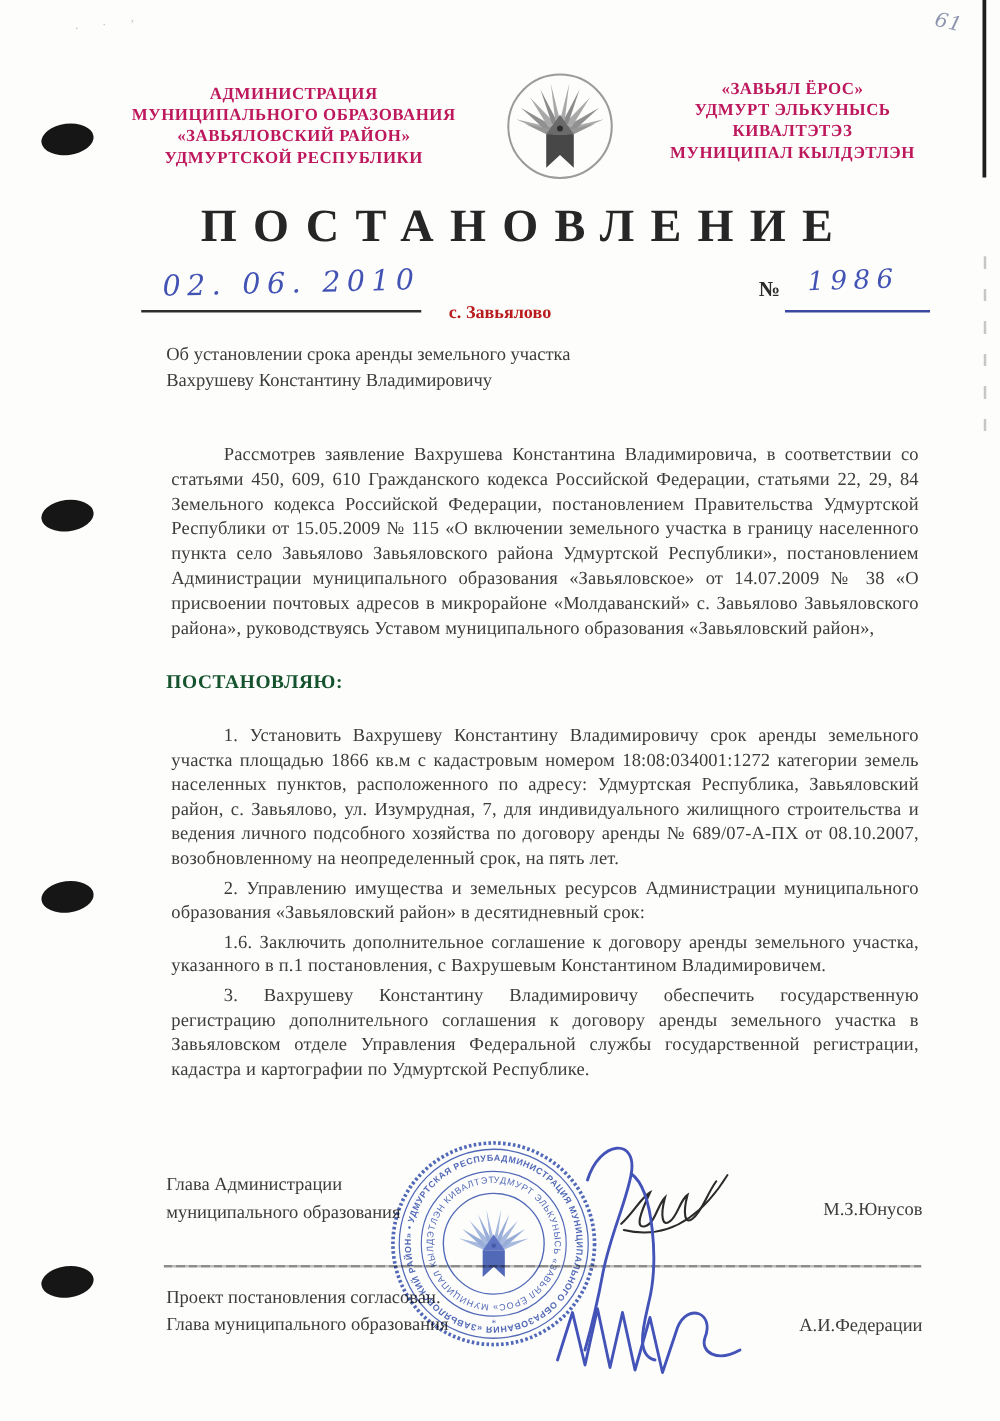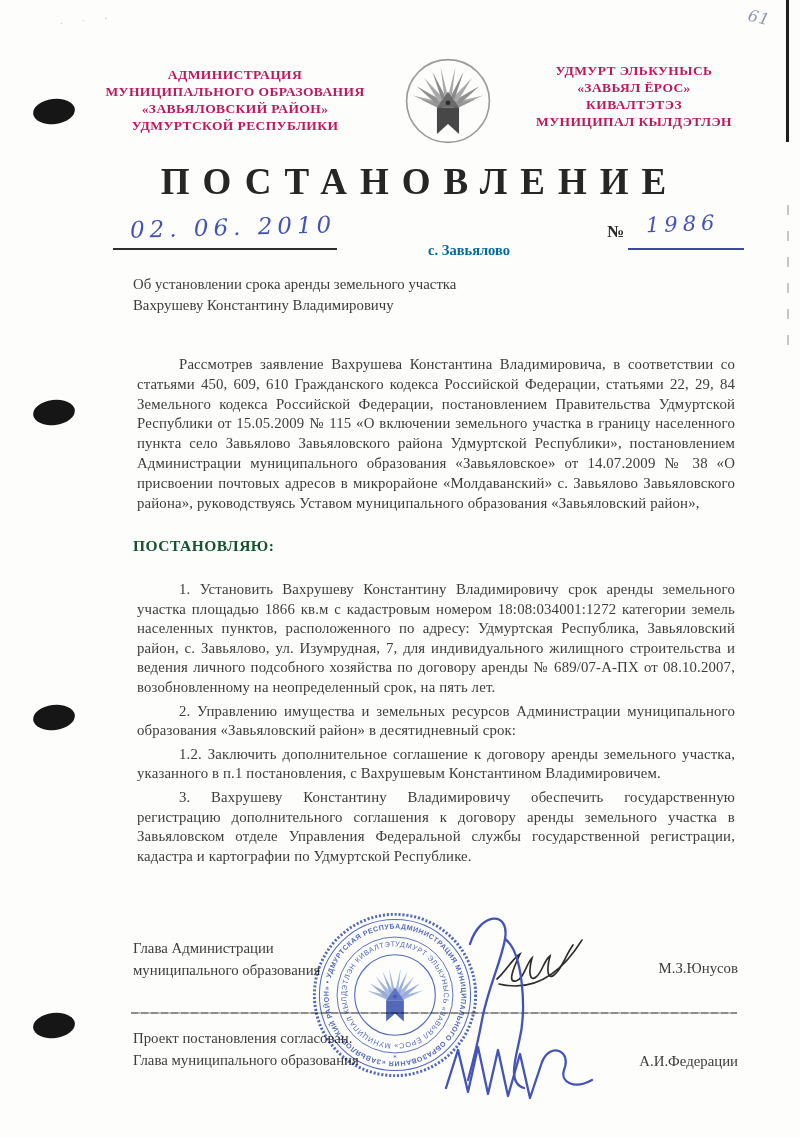--- a/index.html
+++ b/index.html
@@ -30,22 +30,22 @@
   
   .hdr{position:absolute; top:66px; font-weight:bold; font-size:13.5px; line-height:17px;
        text-align:center; letter-spacing:.4px; color:#be185d;}
   .hdr.left{left:70px; width:330px;}
   .hdr.right{left:500px; width:268px; top:62px;}
   .emblem{position:absolute; left:402px; top:55px; width:92px; height:92px;}
   
   .title{position:absolute; left:100px; top:160px; width:640px; text-align:center;
          font-weight:bold; font-size:37px; letter-spacing:13px; color:#262626;}
   .num-label{position:absolute; left:607px; top:222px; font-weight:bold; font-size:17px; color:#2c2c2c;}
-  .place{position:absolute; left:290px; top:242px; width:220px; text-align:right;
-         font-weight:bold; font-size:14.5px; color:#0369a1;}
+  .place{position:absolute; left:290px; top:242px; width:220px; text-align:center;
+         font-weight:bold; font-size:14.5px; color:#b91c1c;}
   
   .subject{position:absolute; left:133px; top:274px; width:560px; font-size:14.8px; line-height:21px;}
   .col{position:absolute; left:133px; width:606px;}
   .para{margin:4px; font-size:14.8px; line-height:19.8px; text-align:justify;
         text-indent:42px; letter-spacing:.15px;}
   .intro{top:351px;}
   .resolve{position:absolute; left:133px; top:537px; font-weight:bold; font-size:15.5px;
         letter-spacing:.5px; color:#14532d;}
   .items{top:576px;}
   .items .para{line-height:19.6px;}
@@ -98,22 +98,22 @@
       <polygon points="58,13 50,45 54,46"></polygon>
       <polygon points="20,48 47,54 42,59" fill="#969696"></polygon>
       <polygon points="80,48 53,54 58,59" fill="#969696"></polygon>
     </g>
     <polygon points="50,40 62,57 38,57" fill="#6a6a6a"></polygon>
     <polygon points="38,57 62,57 62,86 50,75 38,86" fill="#474747"></polygon>
     <circle cx="50" cy="52" r="2.6" fill="#2c2c2c"></circle>
   </svg>
 
   <div class="hdr right">
+    <div>«ЗАВЬЯЛ ЁРОС»</div>
     <div>УДМУРТ  ЭЛЬКУНЫСЬ</div>
-    <div>«ЗАВЬЯЛ ЁРОС»</div>
     <div>КИВАЛТЭТЭЗ</div>
     <div>МУНИЦИПАЛ КЫЛДЭТЛЭН</div>
   </div>
 
   <div class="title">ПОСТАНОВЛЕНИЕ</div>
 
   <div class="hand hand-date">02. 06. 2010</div>
   <div class="uline date"></div>
 
   <div class="num-label">№</div>
@@ -129,21 +129,21 @@
 
   <div class="col intro">
     <p class="para">Рассмотрев заявление Вахрушева Константина Владимировича, в соответствии со статьями 450, 609, 610 Гражданского кодекса Российской Федерации, статьями 22, 29, 84 Земельного кодекса Российской Федерации, постановлением Правительства Удмуртской Республики  от 15.05.2009 № 115 «О включении земельного участка в границу населенного пункта село Завьялово Завьяловского района Удмуртской Республики», постановлением Администрации муниципального образования «Завьяловское»  от 14.07.2009  № 38 «О присвоении почтовых адресов в микрорайоне «Молдаванский» с. Завьялово Завьяловского района», руководствуясь Уставом муниципального образования «Завьяловский район»,</p>
   </div>
 
   <div class="resolve">ПОСТАНОВЛЯЮ:</div>
 
   <div class="col items">
     <p class="para">1. Установить Вахрушеву Константину Владимировичу срок аренды земельного участка площадью 1866 кв.м с кадастровым номером 18:08:034001:1272 категории земель населенных пунктов, расположенного по адресу: Удмуртская Республика, Завьяловский район, с. Завьялово, ул. Изумрудная, 7,  для  индивидуального жилищного строительства и ведения личного подсобного хозяйства по договору аренды № 689/07-А-ПХ  от 08.10.2007, возобновленному на неопределенный срок,  на пять лет.</p>
     <p class="para">2. Управлению  имущества  и  земельных  ресурсов  Администрации муниципального образования «Завьяловский район» в десятидневный срок:</p>
-    <p class="para">1.2. Заключить дополнительное соглашение к договору аренды земельного участка, указанного в п.1 постановления,  с  Вахрушевым Константином Владимировичем.</p>
+    <p class="para">1.6. Заключить дополнительное соглашение к договору аренды земельного участка, указанного в п.1 постановления,  с  Вахрушевым Константином Владимировичем.</p>
     <p class="para">3. Вахрушеву Константину Владимировичу обеспечить государственную регистрацию дополнительного соглашения  к договору аренды земельного участка в Завьяловском отделе Управления Федеральной службы государственной регистрации, кадастра и картографии по Удмуртской Республике.</p>
   </div>
 
   <div class="sig-title">
     <div>Глава Администрации</div>
     <div>муниципального образования</div>
   </div>
   <svg class="sig-yunusov" viewBox="0 0 96 64">
     <path d="M5 48 C14 40 21 27 28 23 C20 40 16 52 24 50 C32 48 34 33 40 27 C36 42 38 51 44 46 C50 42 52 29 58 25 C54 40 56 49 62 44 C70 38 73 25 81 14" fill="none" stroke="#2b2b2b" stroke-width="1.7" stroke-linecap="round"></path>
     <path d="M7 53 C32 59 62 54 90 9" fill="none" stroke="#2b2b2b" stroke-width="1.5" stroke-linecap="round"></path>

